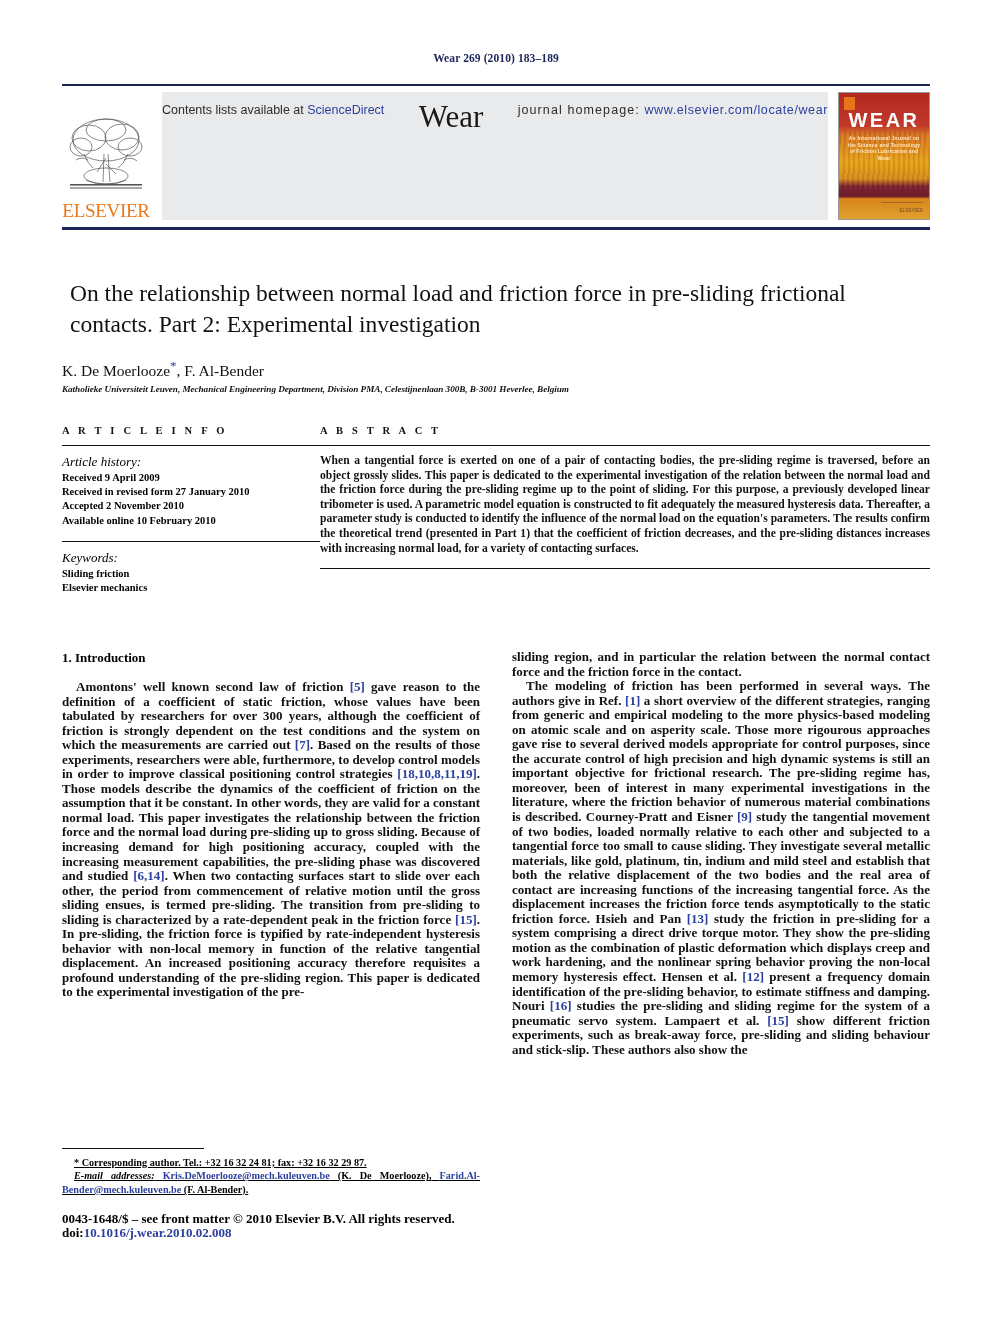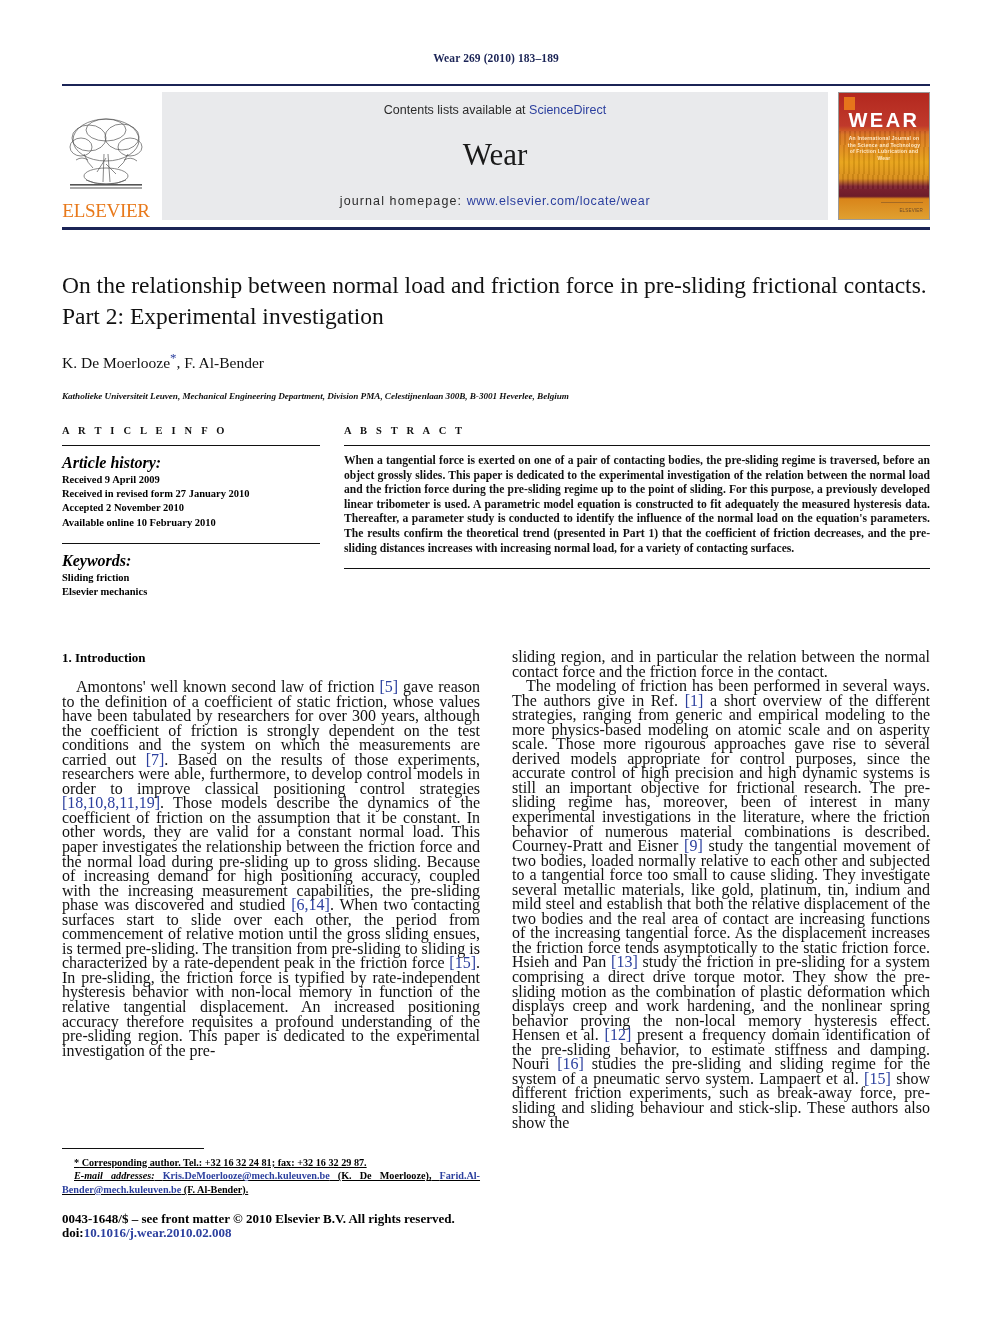--- a/index.html
+++ b/index.html
@@ -72,21 +72,20 @@
     font-weight: 400;
     margin-top: 1px;
     line-height: 1;
   }
   .banner {
     flex: 1 1 auto;
     background: #e9eaec;
     margin: 0 10px 0 8px;
     position: relative;
     display: flex;
-    flex-direction: column;
     justify-content: space-between;
     padding: 11px 0 12px 0;
     box-sizing: border-box;
   }
   .banner-line1 {
     text-align: center;
     font-family: "Liberation Sans", sans-serif;
     font-size: 12.5px;
     color: #2b2b2b;
   }
@@ -185,66 +184,65 @@
     position: absolute;
     top: 270px;
     left: 62px;
     width: 868px;
   }
   .paper-title {
     font-family: "Liberation Serif", serif;
     font-size: 23.5px;
     line-height: 31px;
     color: #111111;
-    margin: 0;
+    margin: 8px;
     font-weight: 400;
   }
   .authors {
     margin-top: 18px;
     font-size: 15.5px;
     color: #111111;
   }
   .aff-star { color: #2b3f9e; font-size: 13px; vertical-align: super; }
   .affiliation {
-    margin-top: 19px;
+    margin-top: 4px;
     font-size: 9.2px;
     font-style: italic;
     font-weight: bold;
     color: #111111;
     letter-spacing: -0.05px;
   }
 
   
   .info-abstract {
     position: absolute;
     top: 425px;
     left: 62px;
     width: 868px;
     display: flex;
-    gap: 24px;
   }
   .col-info { width: 258px; flex: 0 0 258px; }
   .col-abstract { flex: 1 1 auto; }
 
   .sec-head {
     font-family: "Liberation Serif", serif;
     font-size: 10.5px;
     font-weight: bold;
     letter-spacing: 3.2px;
     color: #111111;
     margin-bottom: 9px;
   }
   .hairline {
     border-top: 1.2px solid #111111;
     margin-bottom: 8px;
   }
   .info-label {
-    font-size: 16px;
+    font-size: 13px;
     font-style: italic;
-    font-weight: bold;
+    font-weight: normal;
     margin-bottom: 1px;
   }
   .info-line {
     font-size: 10.5px;
     font-weight: bold;
     line-height: 14.2px;
   }
   .info-gap { height: 13px; }
 
   .abstract-text {
@@ -274,24 +272,24 @@
     display: flex;
     gap: 32px;
   }
   .bcol { width: 418px; flex: 0 0 418px; position: relative; }
   .section-title {
     font-size: 13px;
     font-weight: bold;
     margin: 0 0 14px 0;
   }
   .para {
-    font-size: 16px;
+    font-size: 13px;
     line-height: 14.55px;
     text-align: justify;
-    font-weight: normal;
+    font-weight: bold;
     color: #111111;
     margin: 0;
     text-indent: 14px;
   }
   .para.noindent { text-indent: 0; }
   .ref { color: #2b3f9e; }
 
   
   .footnote {
     position: absolute;

